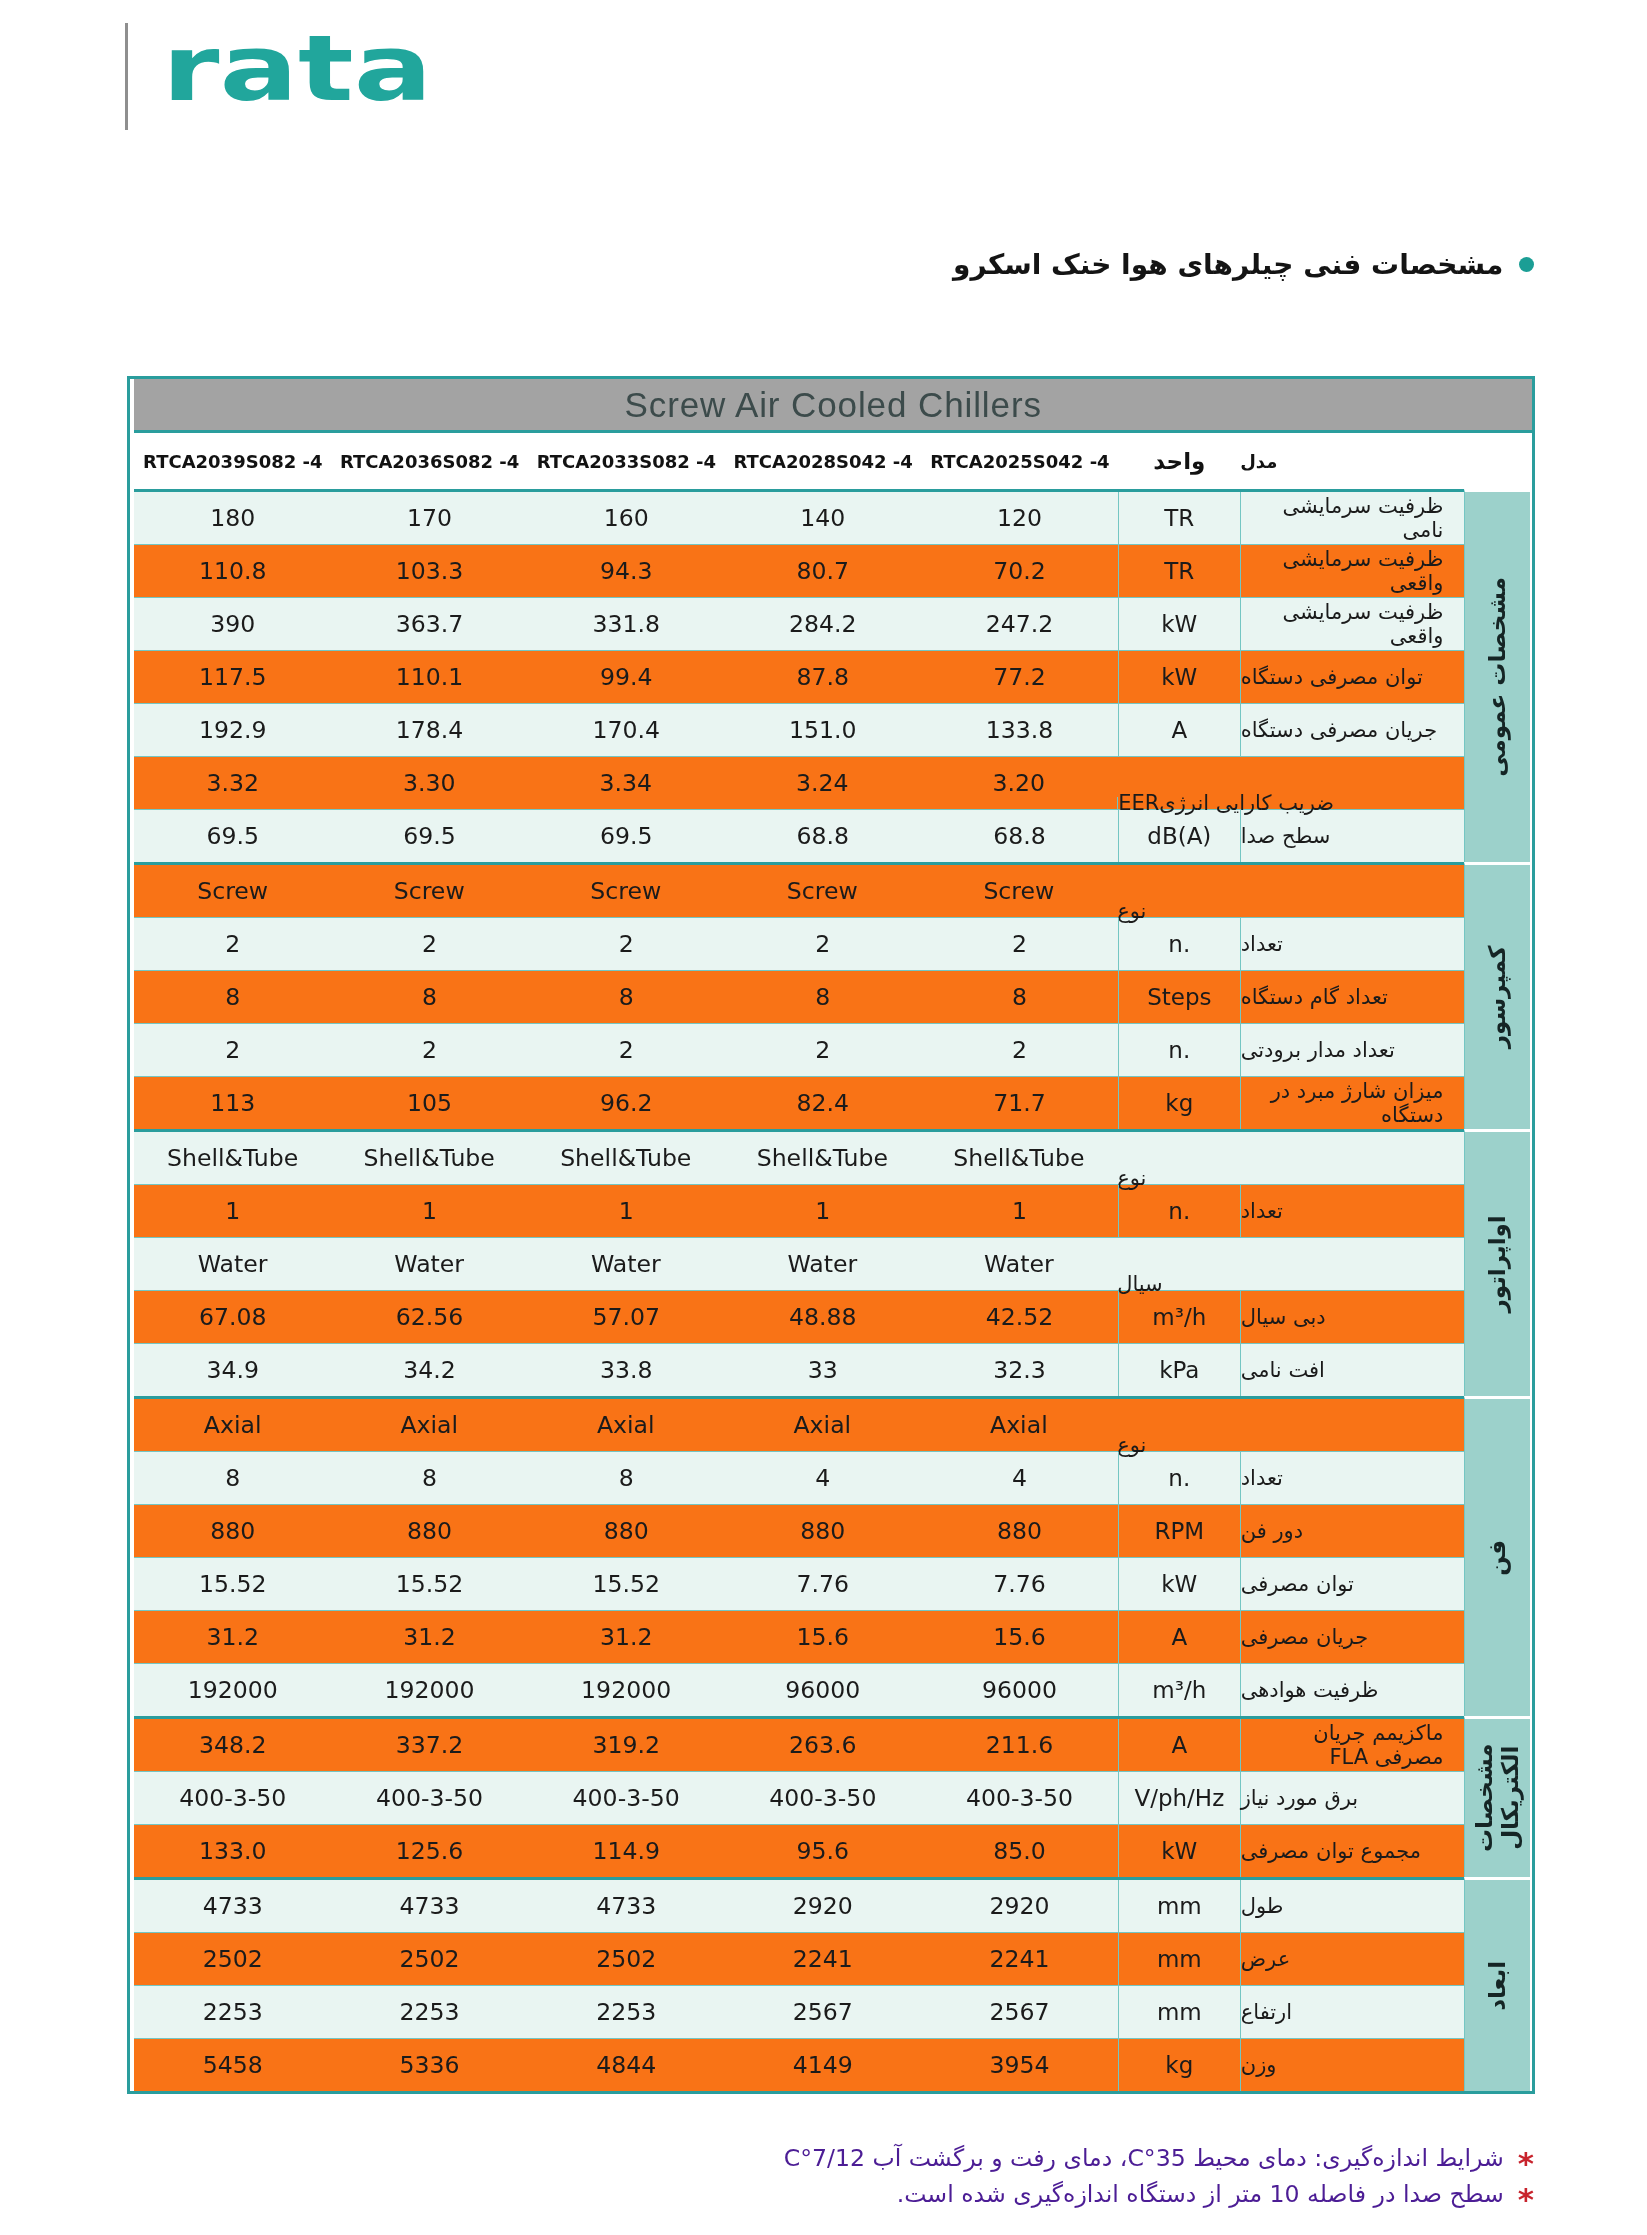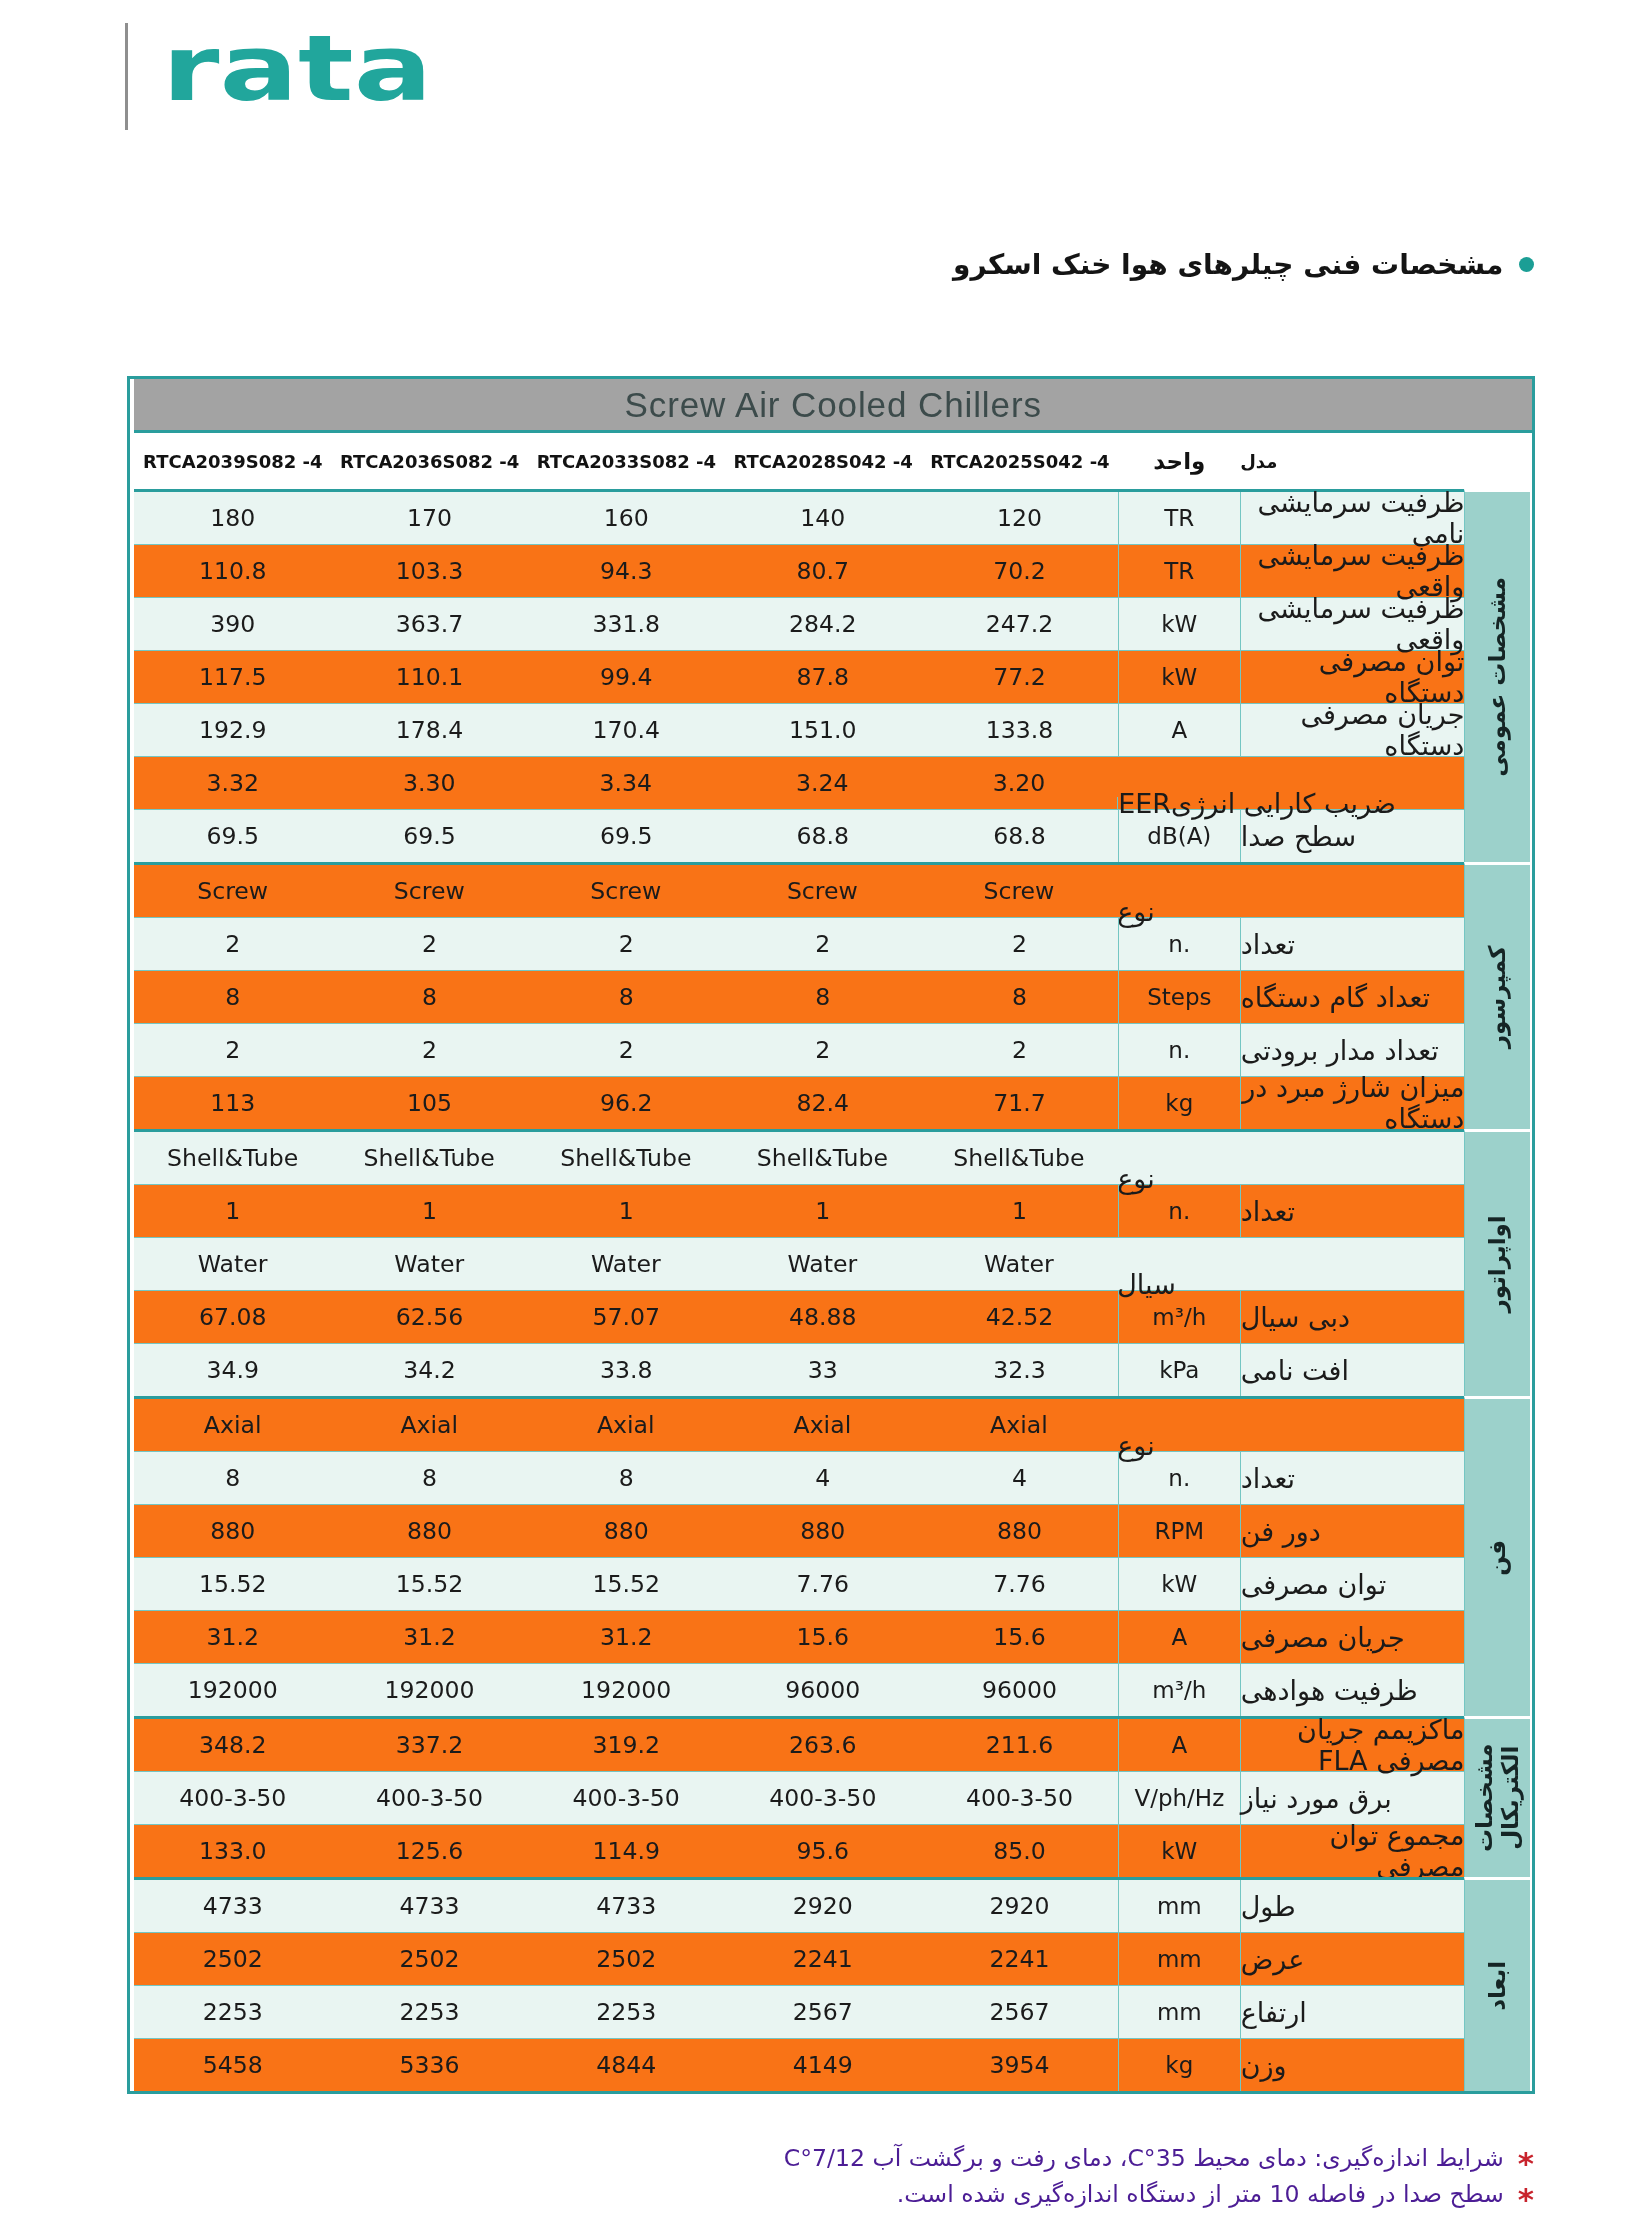--- a/index.html
+++ b/index.html
@@ -25,21 +25,21 @@
                 font-size:35px;font-weight:300;color:#3c4b4b;letter-spacing:0.9px;}
   .model-row{display:flex;height:56px;background:#ffffff;align-items:center;}
   .model-row .cell{font-weight:bold;font-size:18px;color:#121212;}
   .cell{display:flex;align-items:center;justify-content:center;box-sizing:border-box;
         font-size:23.6px;color:#1b1b1b;}
   .cell.value{width:197px;}
   .cell.unit{width:122px;border-left:1.3px solid #74c6c3;font-size:23px;}
   .model-row .cell.unit{border-left:none;direction:rtl;}
   .cell.model-label{width:292px;justify-content:flex-end;padding-right:23px;direction:rtl;}
   .cell.label{width:225px;border-left:1.3px solid #74c6c3;justify-content:flex-end;
-              direction:rtl;text-align:right;font-size:27px;}
+              padding-right:21px;direction:rtl;text-align:right;font-size:21px;}
   .cell.label.merged{width:348px;border-left:none;margin-top:40px;}
   .cell.label.merged.bordered{border-left:1.3px solid #74c6c3;}
 
   .section{display:flex;}
   .section .rows-area{width:1330px;border-top:3.5px solid #2a9d9d;}
   .section .group-cell{width:66px;border-top:3.5px solid #ffffff;background:#9cd1cb;
                        border-left:1.3px solid #74c6c3;box-sizing:border-box;
                        display:flex;align-items:center;justify-content:center;overflow:visible;}
   .group-cell .rot{transform:rotate(-90deg);flex:none;text-align:center;direction:rtl;
                    font-size:23px;font-weight:bold;color:#152525;line-height:1.12;}

